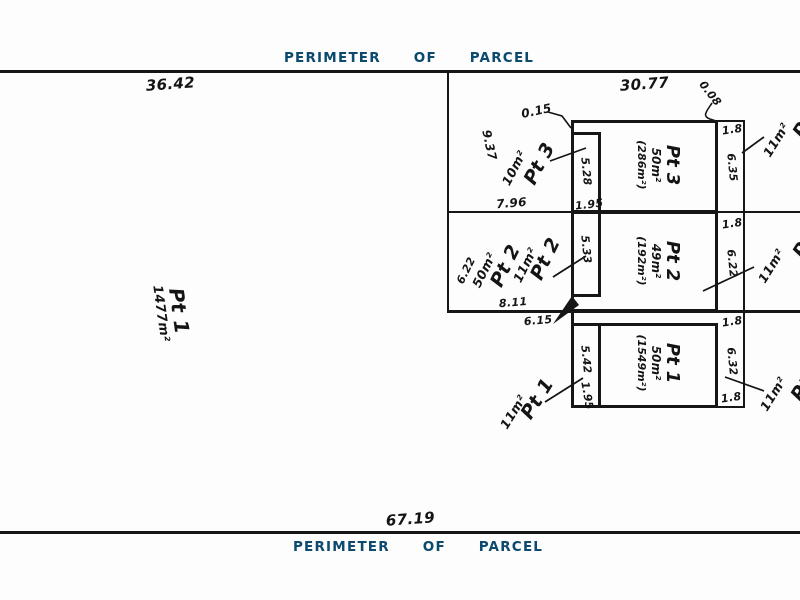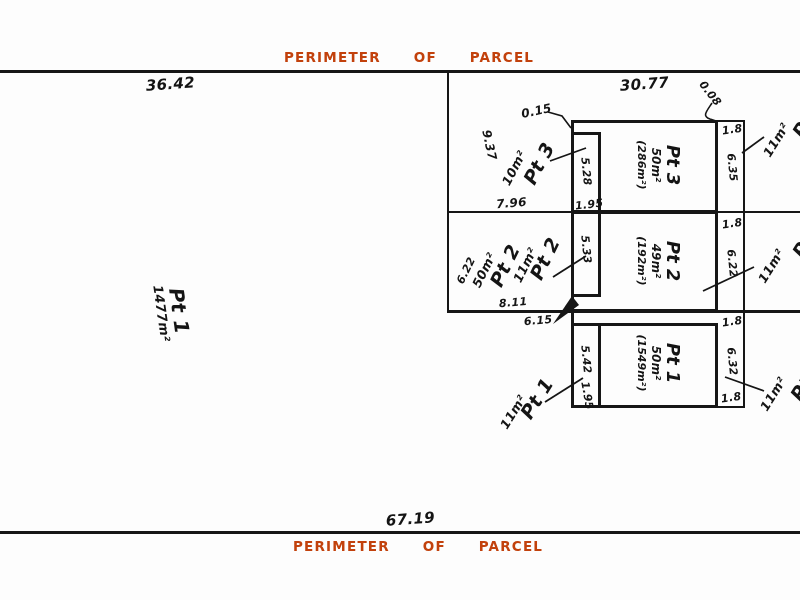--- a/index.html
+++ b/index.html
@@ -9,21 +9,21 @@
   }
   .hline,.vline{position:absolute;background:#161616;}
   .box{position:absolute;border:3px solid #161616;background:transparent;}
   .thinbox{position:absolute;background:#161616;}
   .lbl{
     position:absolute;font-style:italic;font-weight:bold;color:#141414;
     white-space:nowrap;line-height:1;letter-spacing:.3px;
   }
   .ttl{
     position:absolute;font-weight:bold;font-size:13.5px;letter-spacing:1.2px;
-    word-spacing:27px;color:#c2410c;white-space:nowrap;
+    word-spacing:27px;color:#0c4a6e;white-space:nowrap;
   }
   .dim{font-size:12px;}
   .dimsm{font-size:11px;}
   .big{font-size:19px;}
   .mid{font-size:12.5px;}
   .stack{
     position:absolute;width:92px;text-align:center;font-style:italic;font-weight:bold;
     transform:rotate(90deg);color:#141414;
   }
   .stack .l1{font-size:18px;line-height:20px;}

